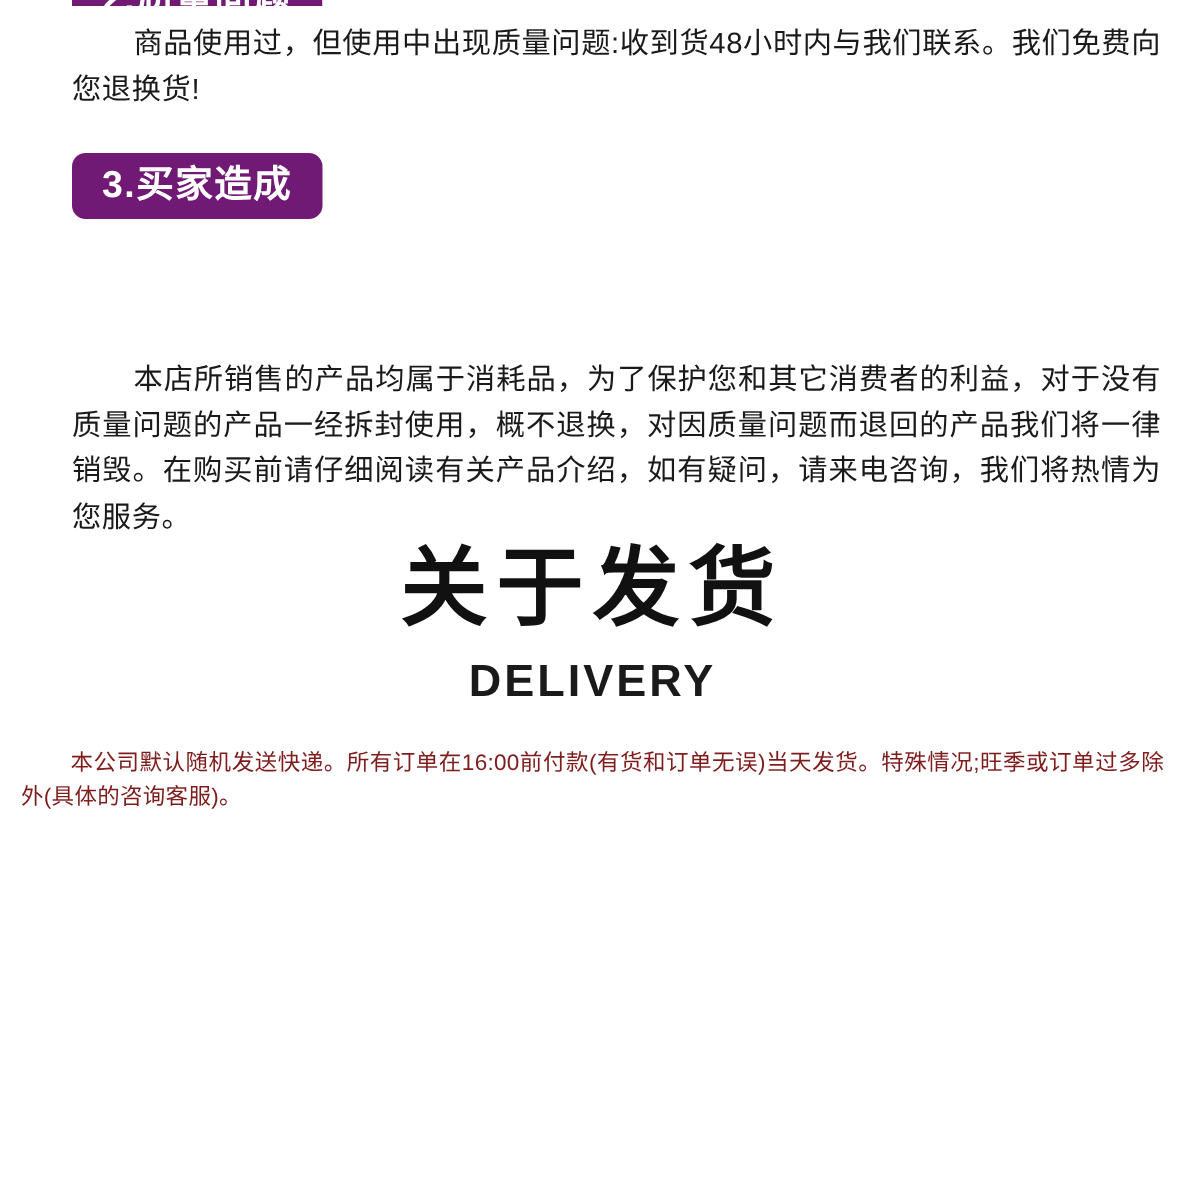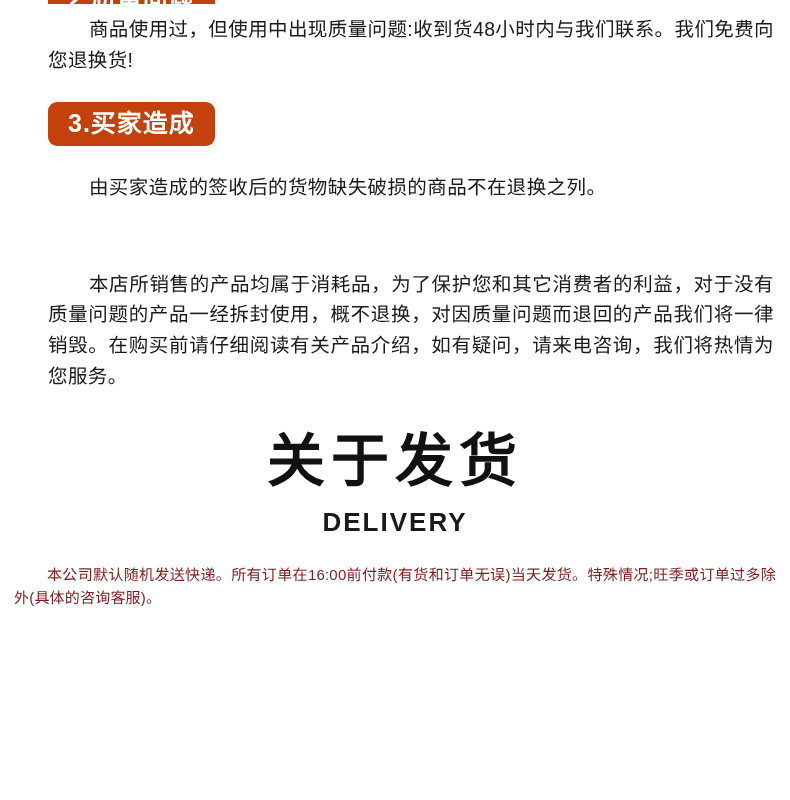--- a/index.html
+++ b/index.html
@@ -19,21 +19,21 @@
   .page {
     width: 790px;
     height: 680px;
     position: relative;
     box-sizing: border-box;
   }
 
   
   .badge {
     display: inline-block;
-    background: #c2410c;
+    background: #701a75;
     color: #ffffff;
     font-size: 25px;
     font-weight: bold;
     letter-spacing: 1px;
     border-radius: 9px;
     padding: 8px 20px 10px 20px;
     line-height: 1.05;
     white-space: nowrap;
   }
   .badge-wrap {
@@ -64,32 +64,31 @@
   }
   .para.indent {
     text-indent: 2.1em;
   }
   .gap-m { height: 26px; }
   .gap-l { height: 40px; }
 
   
   .delivery-block {
     text-align: center;
-    margin-top: 38px;
   }
   .delivery-title {
     font-size: 58px;
     font-weight: bold;
     color: #111111;
     letter-spacing: 6px;
     line-height: 1.12;
     font-family: "Liberation Serif", "DejaVu Serif", serif;
   }
   .delivery-sub {
-    font-size: 26px;
+    font-size: 30px;
     font-weight: bold;
     color: #1a1a1a;
     letter-spacing: 2px;
     margin-top: 12px;
     font-family: "Liberation Sans", "DejaVu Sans", sans-serif;
   }
 
   
   .para-sm {
     font-size: 15px;
@@ -115,21 +114,20 @@
 
   <div style="height:14px"></div>
   <p class="para indent">商品使用过，但使用中出现质量问题:收到货48小时内与我们联系。我们免费向您退换货!</p>
 
   <div class="gap-m"></div>
 
   <div class="badge-wrap">
     <span class="badge">3.买家造成</span>
   </div>
   <div class="gap-m"></div>
-  <p class="para indent">由买家造成的签收后的货物缺失破损的商品不在退换之列。</p>
 
   <div class="gap-l"></div>
 
   <div class="gap-m"></div>
   <p class="para indent">本店所销售的产品均属于消耗品，为了保护您和其它消费者的利益，对于没有质量问题的产品一经拆封使用，概不退换，对因质量问题而退回的产品我们将一律销毁。在购买前请仔细阅读有关产品介绍，如有疑问，请来电咨询，我们将热情为您服务。</p>
 
   <div class="delivery-block">
     <div class="delivery-title">关于发货</div>
     <div class="delivery-sub">DELIVERY</div>
   </div>

